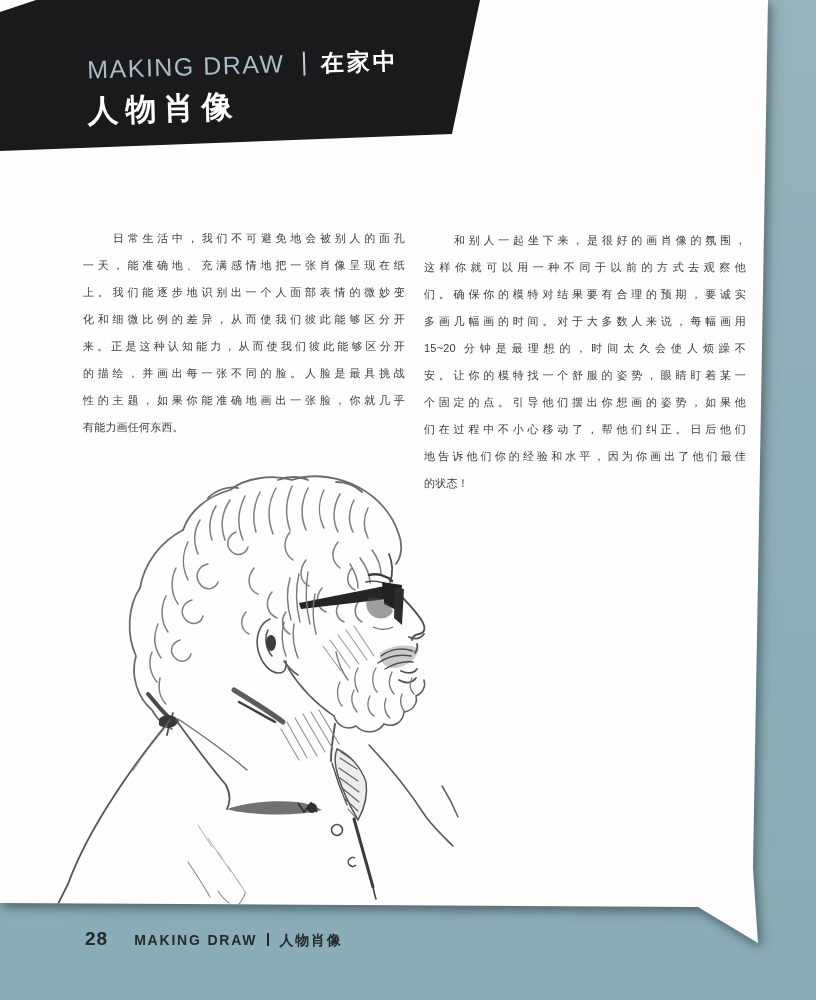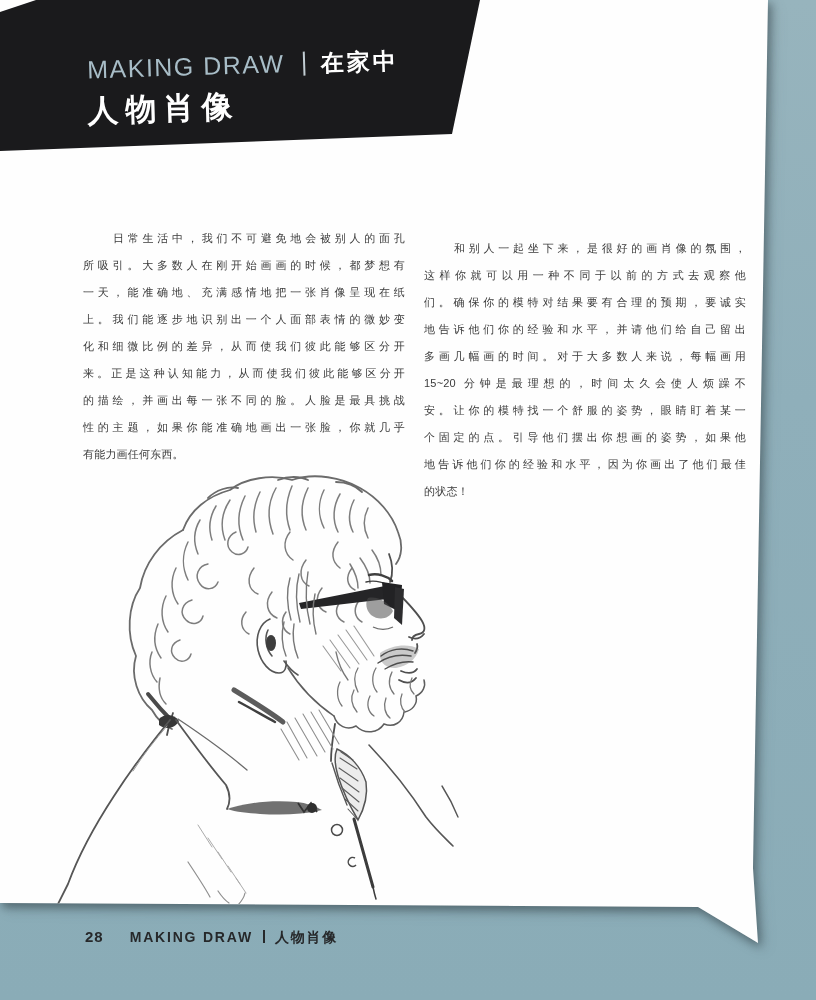--- a/index.html
+++ b/index.html
@@ -22,68 +22,67 @@
     clip-path:polygon(0 12px,36px 0,480px 0,452px 134px,0 151px);
   }
   .banner-inner{position:absolute;inset:0;transform:rotate(-1.8deg);transform-origin:70px 95px;}
   .banner-line1{position:absolute;left:88px;top:56px;white-space:nowrap;}
   .series-title{font-size:25px;color:#A8BDC7;letter-spacing:1.5px;font-weight:400;}
   .banner-sep{display:inline-block;width:2px;height:24px;background:#C2CDD3;margin:0 16px 0 18px;vertical-align:-4px;}
   .banner-loc{font-size:23px;color:#FFFFFF;font-weight:bold;letter-spacing:3px;}
   .page-title{position:absolute;left:87px;top:91px;font-size:31px;color:#FFFFFF;font-weight:bold;letter-spacing:7px;white-space:nowrap;}
   .column{position:absolute;width:322px;color:#3B3B3B;}
   .col-left{left:83px;top:225px;}
-  .col-right{left:424px;top:235px;}
+  .col-right{left:424px;top:227px;}
   .text-line{
     height:27px;line-height:27px;font-size:11px;letter-spacing:.2px;
     text-align:justify;text-align-last:justify;
   }
   .text-line.first{padding-left:30px;}
   .text-line.last{text-align:right;text-align-last:left;}
   .sketch{position:absolute;left:40px;top:472px;}
   .footer{position:absolute;left:85px;top:928px;white-space:nowrap;color:#26282A;}
-  .page-num{font-weight:bold;font-size:15px;letter-spacing:1px;margin-right:26px;}
+  .page-num{font-weight:bold;font-size:19px;letter-spacing:1px;margin-right:26px;}
   .footer-title{font-weight:bold;font-size:14px;letter-spacing:1.8px;}
   .footer-sep{display:inline-block;width:2px;height:13px;background:#26282A;margin:0 10px;vertical-align:-1px;}
 </style>
 </head>
 <body>
 
 <div class="page-shadow-wrap">
   <div class="page">
 
     <div class="banner">
       <div class="banner-inner">
         <div class="banner-line1">
           <span class="series-title">MAKING DRAW</span><span class="banner-sep"></span><span class="banner-loc">在家中</span>
         </div>
         <div class="page-title">人物肖像</div>
       </div>
     </div>
 
     <div class="column col-left">
         <div class="text-line first">日常生活中，我们不可避免地会被别人的面孔</div>
-        <div class="text-line">所吸引。大多数人在刚开始画画的时候，都梦想有</div>
         <div class="text-line">一天，能准确地、充满感情地把一张肖像呈现在纸</div>
         <div class="text-line">上。我们能逐步地识别出一个人面部表情的微妙变</div>
         <div class="text-line">化和细微比例的差异，从而使我们彼此能够区分开</div>
         <div class="text-line">来。正是这种认知能力，从而使我们彼此能够区分开</div>
         <div class="text-line">的描绘，并画出每一张不同的脸。人脸是最具挑战</div>
         <div class="text-line">性的主题，如果你能准确地画出一张脸，你就几乎</div>
         <div class="text-line last">有能力画任何东西。</div>
       </div>
     <div class="column col-right">
         <div class="text-line first">和别人一起坐下来，是很好的画肖像的氛围，</div>
         <div class="text-line">这样你就可以用一种不同于以前的方式去观察他</div>
         <div class="text-line">们。确保你的模特对结果要有合理的预期，要诚实</div>
-        <div class="text-line">地告诉他们你的经验和水平，并请他们给自己留出</div>
         <div class="text-line">多画几幅画的时间。对于大多数人来说，每幅画用</div>
         <div class="text-line">15~20 分钟是最理想的，时间太久会使人烦躁不</div>
         <div class="text-line">安。让你的模特找一个舒服的姿势，眼睛盯着某一</div>
         <div class="text-line">个固定的点。引导他们摆出你想画的姿势，如果他</div>
+        <div class="text-line">们在过程中不小心移动了，帮他们纠正。日后他们</div>
         <div class="text-line">地告诉他们你的经验和水平，因为你画出了他们最佳</div>
         <div class="text-line last">的状态！</div>
       </div>
 
     <svg class="sketch" width="420" height="432" viewBox="0 0 420 432" fill="none">
       <g stroke="#6B6B6B" stroke-width="1.8" stroke-linecap="round" fill="none">
         <path d="M143,58 C150,38 168,24 190,18 C205,6 232,2 252,8 C275,0 302,6 320,16 C338,26 352,42 358,60 C363,72 362,84 356,92"></path>
         <path d="M143,58 C120,70 104,92 100,116 C88,134 86,162 96,184 C90,204 98,226 112,238 C117,247 125,254 132,257"></path>
         <path d="M168,26 c8,-8 20,-12 30,-10"></path>
         <path d="M238,8 c10,-4 22,-4 30,0"></path>

